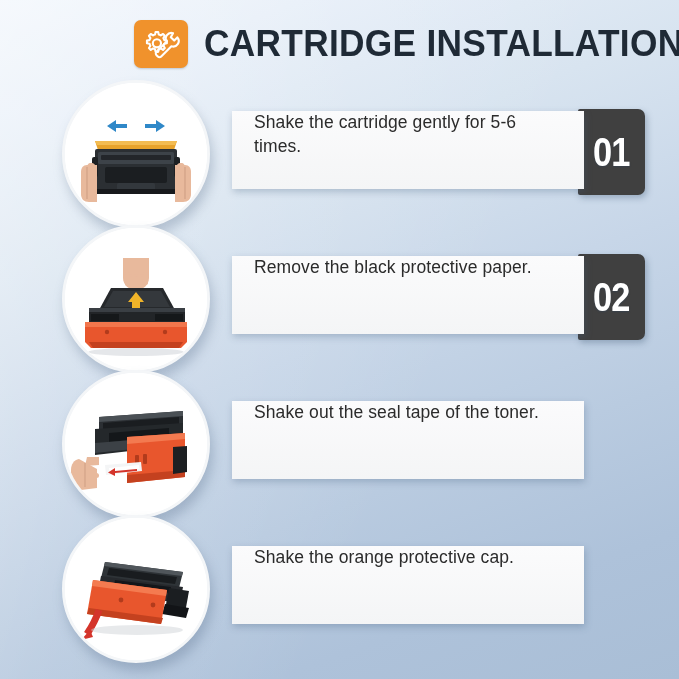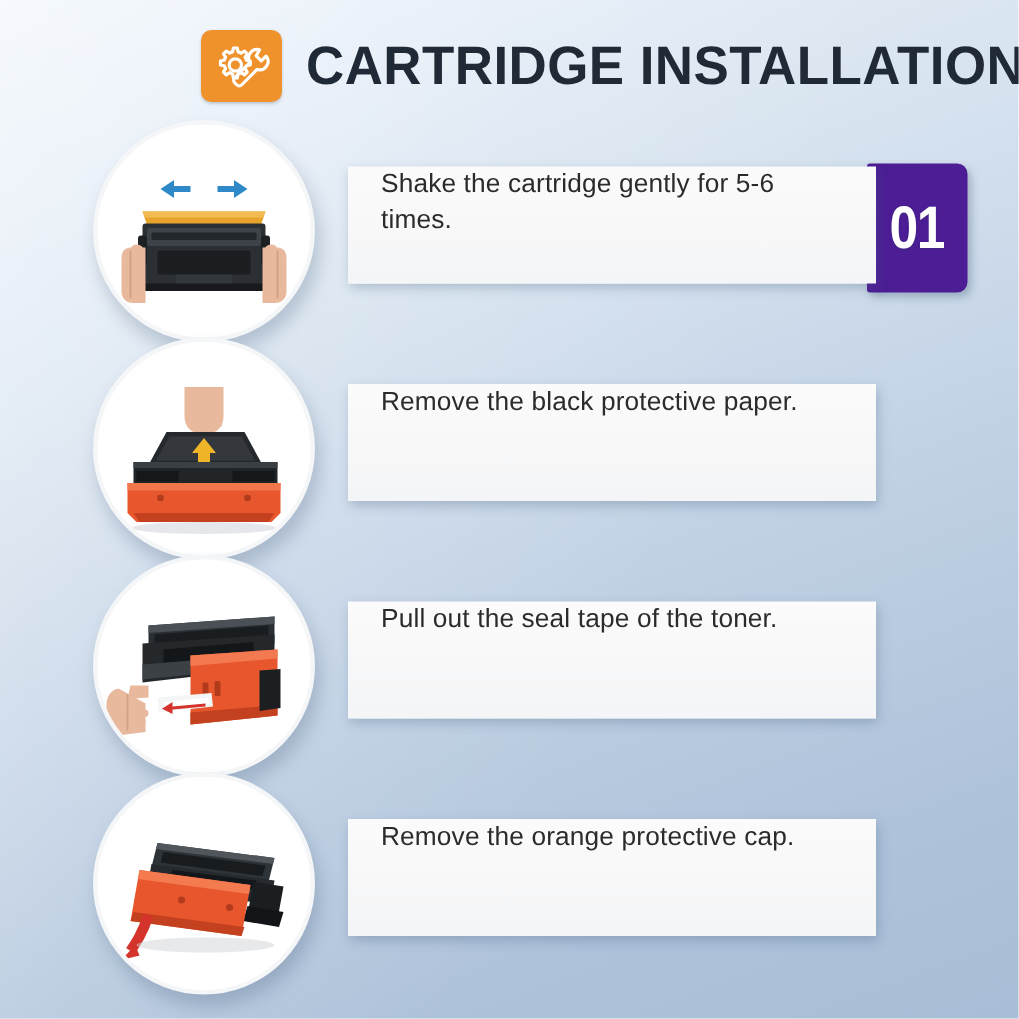--- a/index.html
+++ b/index.html
@@ -118,21 +118,21 @@
     width: 413px;
     height: 82px;
   }
 
   .badge {
     position: absolute;
     right: 0;
     top: -2px;
     width: 67px;
     height: 86px;
-    background: #4c1d95;
+    background: #404040;
     border-radius: 2px 7px 7px 2px;
     box-shadow: 2px 3px 6px rgba(60,85,115,0.35);
     display: flex;
     align-items: center;
     justify-content: center;
     text-align: right;
   }
   .badge-num {
     color: #ffffff;
     font-size: 40px;
@@ -262,20 +262,23 @@
           <path d="M20 94 l102 0 0 5 -102 0 z" fill="#f2764c"></path>
           <path d="M24 114 l94 0 -4 6 -86 0 z" fill="#c4411f"></path>
           <circle cx="42" cy="104" r="2.2" fill="#b23b1c"></circle>
           <circle cx="100" cy="104" r="2.2" fill="#b23b1c"></circle>
 
           <ellipse cx="71" cy="124" rx="48" ry="4" fill="#cfd4d8" opacity="0.55"></ellipse>
         </svg>
       </div>
     </div>
     <div class="card-wrap">
+      <div class="badge">
+        <span class="badge-num">02</span>
+      </div>
       <div class="card">
         <div class="card-text">Remove the black protective paper.</div>
       </div>
     </div>
   </div>
 
   <div class="step-row">
     <div class="thumb-wrap">
       <div class="thumb-shadow"></div>
       <div class="thumb">
@@ -307,21 +310,21 @@
             <path d="M22 84 l12 0 0 8 -14 1 z"></path>
             <rect x="18" y="100" width="16" height="5" rx="2.5"></rect>
             <rect x="18" y="106" width="14" height="5" rx="2.5"></rect>
           </g>
           <path d="M20 90 l0 24" stroke="#d0a186" stroke-width="1.1" fill="none"></path>
         </svg>
       </div>
     </div>
     <div class="card-wrap">
       <div class="card">
-        <div class="card-text">Pull out the seal tape of the toner.</div>
+        <div class="card-text">Shake out the seal tape of the toner.</div>
       </div>
     </div>
   </div>
 
   <div class="step-row">
     <div class="thumb-wrap">
       <div class="thumb-shadow"></div>
       <div class="thumb">
         <svg width="142" height="142" viewBox="0 0 142 142">
           <rect width="142" height="142" fill="#ffffff"></rect>
@@ -343,18 +346,18 @@
 
           <path d="M34 92 C 30 104, 26 110, 22 116" stroke="#d4342b" stroke-width="7" fill="none" stroke-linecap="butt"></path>
           <path d="M16 122 l12 -3 -3 -7 z" fill="#d4342b"></path>
 
           <ellipse cx="72" cy="112" rx="46" ry="5" fill="#cfd4d8" opacity="0.5"></ellipse>
         </svg>
       </div>
     </div>
     <div class="card-wrap">
       <div class="card">
-        <div class="card-text">Remove the orange protective cap.</div>
+        <div class="card-text">Shake the orange protective cap.</div>
       </div>
     </div>
   </div>
 
 </div>
 
 </body></html>

